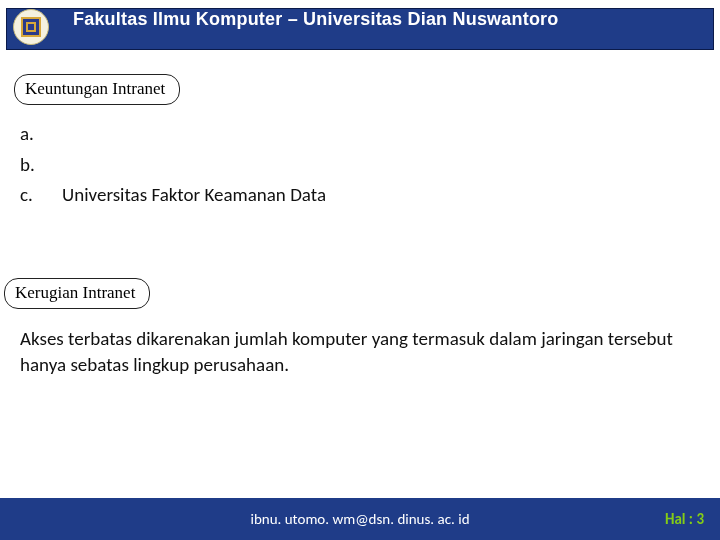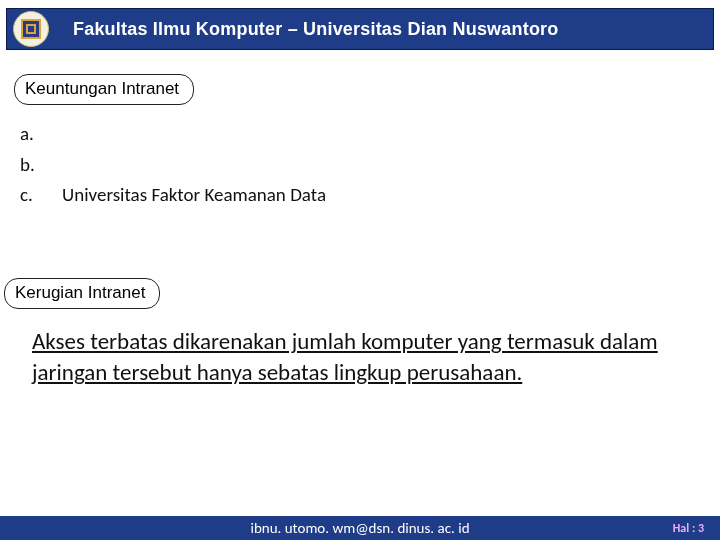--- a/index.html
+++ b/index.html
@@ -13,21 +13,21 @@
   }
   .header-bar {
     position: absolute;
     top: 8px;
     left: 6px;
     right: 6px;
     height: 42px;
     background: #1f3c88;
     border: 1px solid #0a1a4a;
     display: flex;
-    align-items: center;
+    align-items: flex-start;
   }
   .logo-chip {
     width: 36px;
     height: 36px;
     background: #f5f1e0;
     border-radius: 50%;
     margin-left: 6px;
     display: flex;
     align-items: center;
     justify-content: center;
@@ -52,21 +52,21 @@
     font-size: 18px;
     margin-left: 24px;
     font-family: "Arial Black", Arial, sans-serif;
     letter-spacing: 0.2px;
   }
   .section-label {
     position: absolute;
     border: 1.5px solid #222;
     border-radius: 14px;
     padding: 4px 14px 5px 10px;
-    font-family: Liberation Sans, sans-serif;
+    font-family: Liberation Serif, serif;
     font-size: 17px;
     background: #fff;
   }
   .label1 { top: 74px; left: 14px; }
   .label2 { top: 278px; left: 4px; }
   .list-area {
     position: absolute;
     top: 120px;
     left: 20px;
     right: 20px;
@@ -78,47 +78,46 @@
     line-height: 1.5;
     margin-bottom: 2px;
   }
   .marker {
     width: 42px;
     flex-shrink: 0;
   }
   .para {
     position: absolute;
     top: 326px;
-    left: 32px;
+    left: 20px;
     right: 22px;
-    font-size: 23px;
+    font-size: 19px;
     color: #111;
     line-height: 1.35;
-    text-decoration: underline;
   }
   .footer-bar {
     position: absolute;
     left: 0; right: 0; bottom: 0;
-    height: 24px;
+    height: 42px;
     background: #1f3c88;
     display: flex;
     align-items: center;
   }
   .footer-email {
     position: absolute;
     left: 50%;
     transform: translateX(-50%);
     color: #fff;
     font-size: 15px;
   }
   .footer-page {
     position: absolute;
     right: 16px;
-    color: #f0abfc;
-    font-size: 12px;
+    color: #84cc16;
+    font-size: 15px;
     font-weight: 700;
   }
 </style>
 </head>
 <body>
 
 <div class="header-bar">
   <div class="logo-chip">
     <div class="logo-inner"></div>
   </div>

